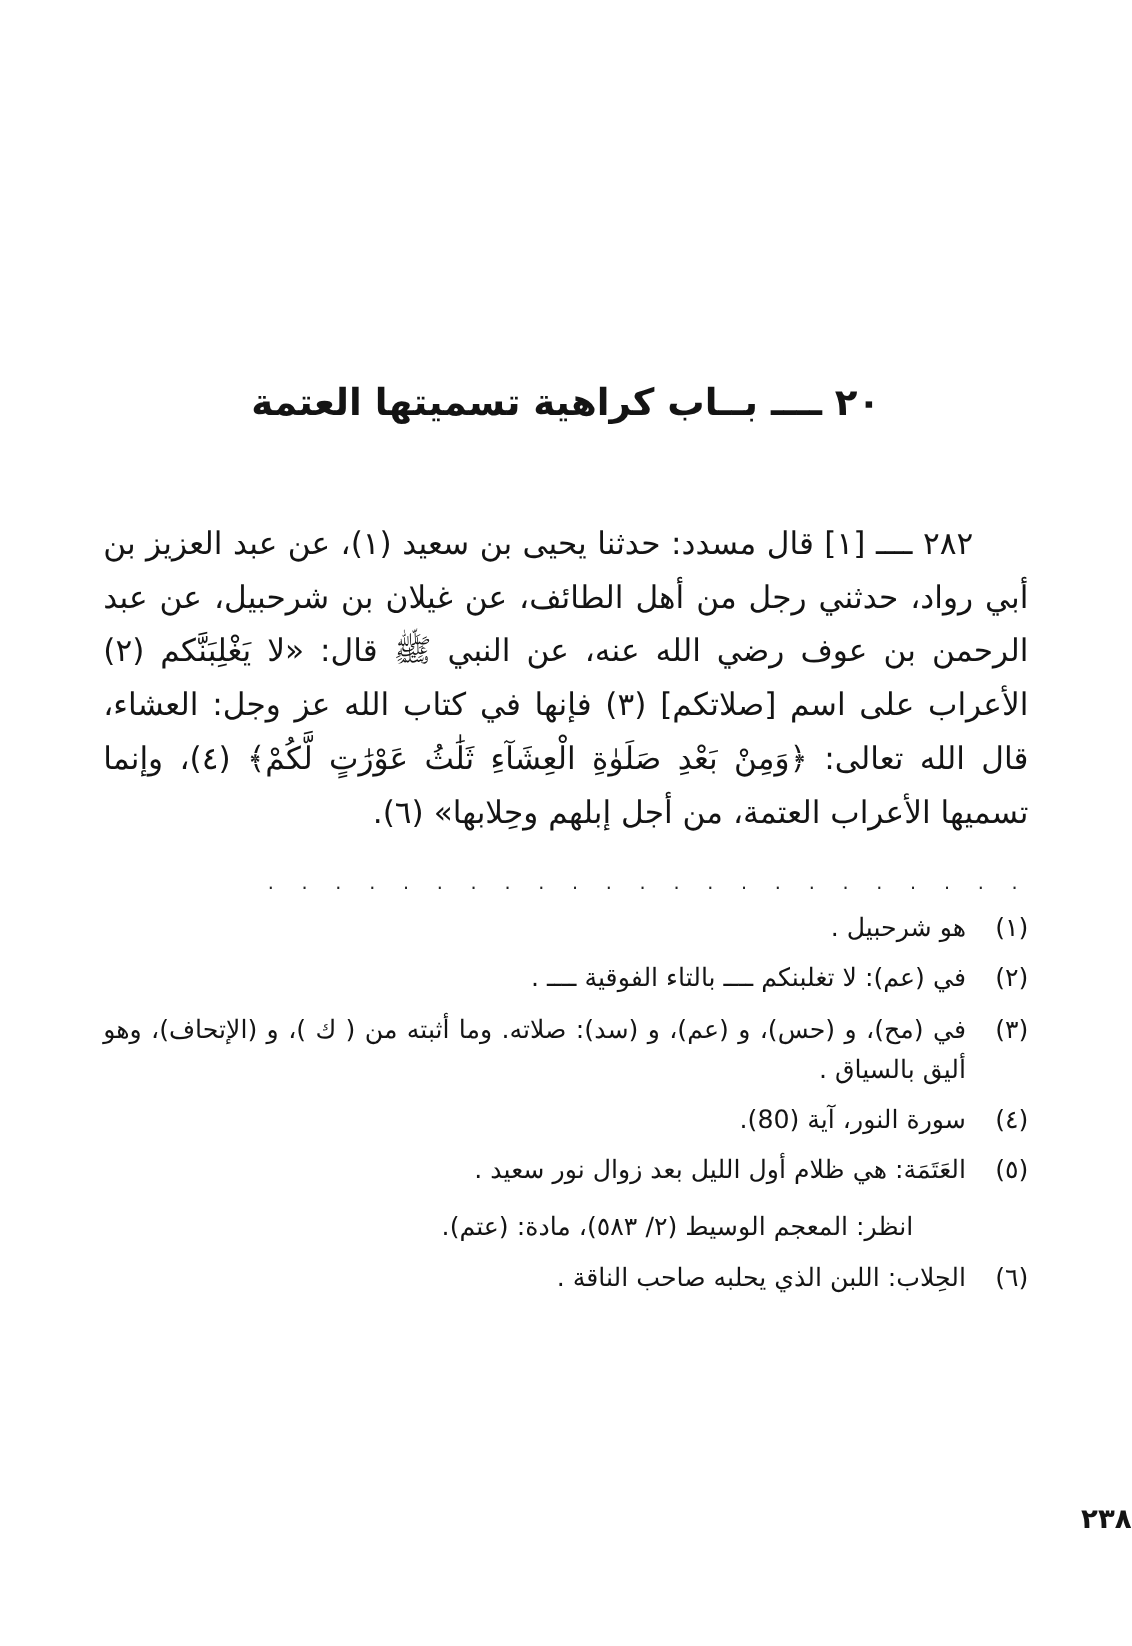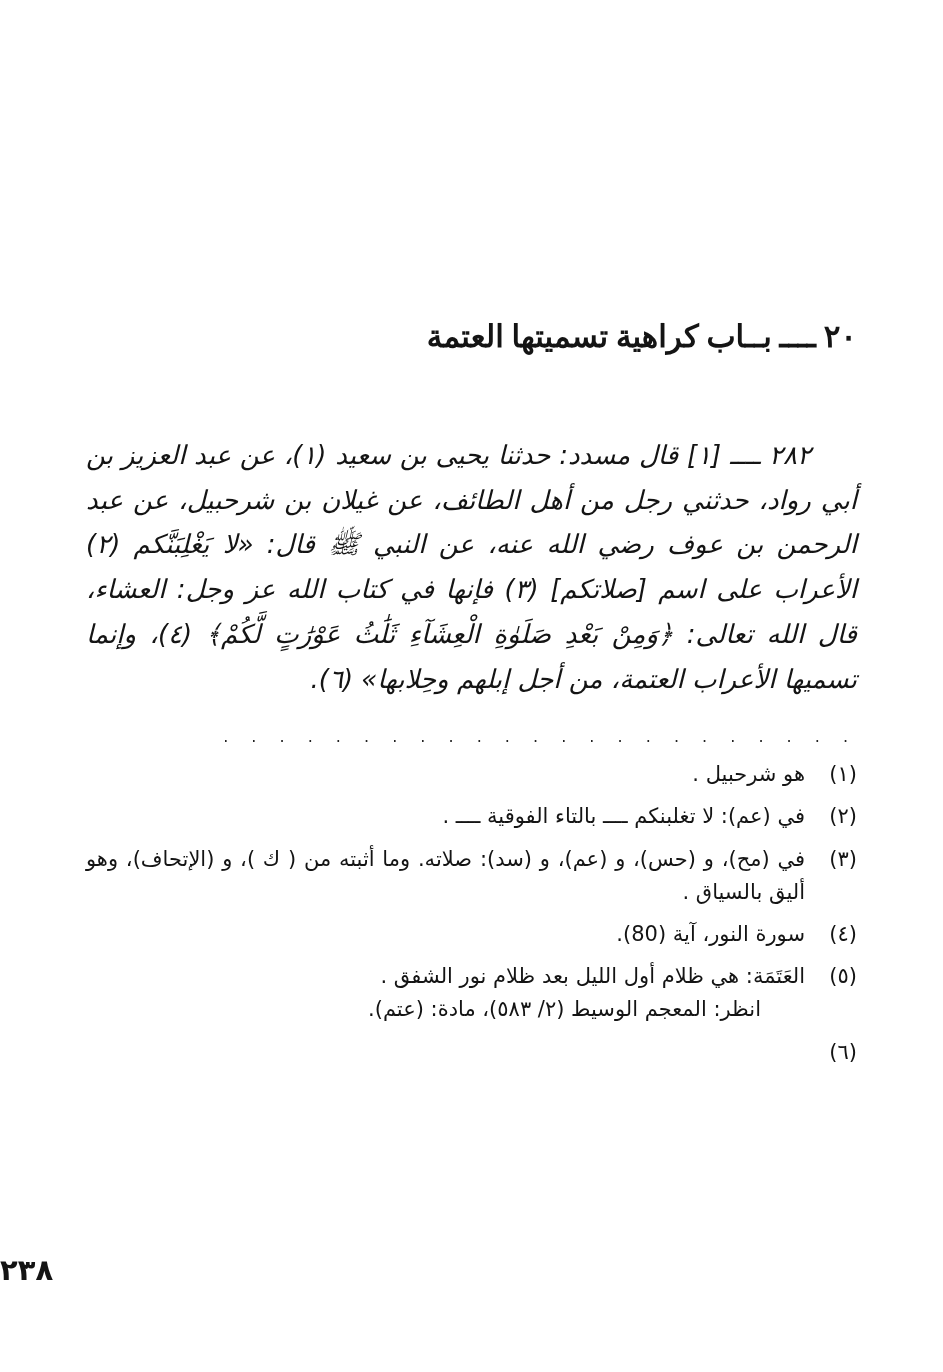--- a/index.html
+++ b/index.html
@@ -20,32 +20,31 @@
   .content {
     position: absolute;
     top: 0;
     right: 0;
     left: 0;
     padding: 318px 86px 0 86px;
     direction: rtl;
   }
   .chapter-title {
     margin: 0 0 78px 0;
+    text-align: center;
     font-size: 31px;
     font-weight: bold;
     letter-spacing: 0.5px;
-    font-family: Liberation Serif, serif;
   }
   .body-par {
     margin: 0 0 14px 0;
     font-size: 26px;
     line-height: 1.72;
     text-align: justify;
     text-justify: inter-word;
-    font-style: italic;
   }
   .body-par.indent {
     text-indent: 46px;
   }
   .separator {
     margin: 26px 0 12px 0;
     text-align: right;
     font-size: 16px;
     letter-spacing: 9px;
     color: #222;
@@ -64,32 +63,32 @@
   .fn-num {
     flex: 0 0 52px;
     text-align: right;
   }
   .fn-body {
     flex: 1 1 auto;
     text-align: justify;
   }
   .fn-note {
     padding-right: 44px;
-    margin-top: 0;
+    margin-top: 14px;
   }
   .fn-note:empty {
     display: none;
   }
   .page-number {
     position: absolute;
     top: 1253px;
     left: 0;
     right: 0;
-    text-align: left;
-    font-size: 29px;
+    text-align: right;
+    font-size: 23px;
     font-weight: bold;
     letter-spacing: 2px;
   }
 </style>
 </head>
 <body>
 
 <div class="page">
   <div class="content">
 
@@ -130,28 +129,29 @@
         <span class="fn-num">(٤)</span>
         <div class="fn-body">
           <div>سورة النور، آية (80).</div>
 
         </div>
       </div>
 
       <div class="fn-row">
         <span class="fn-num">(٥)</span>
         <div class="fn-body">
-          <div>العَتَمَة: هي ظلام أول الليل بعد ظلام نور الشفق .</div>
+          <div>العَتَمَة: هي ظلام أول الليل بعد زوال نور سعيد .</div>
           <div class="fn-note">انظر: المعجم الوسيط (٢/ ٥٨٣)، مادة: (عتم).</div>
         </div>
       </div>
 
       <div class="fn-row">
         <span class="fn-num">(٦)</span>
         <div class="fn-body">
+          <div>الحِلاب: اللبن الذي يحلبه صاحب الناقة .</div>
         </div>
       </div>
 
     </div>
   </div>
 
   <div class="page-number">٢٣٨</div>
 </div>
 
 </body></html>

